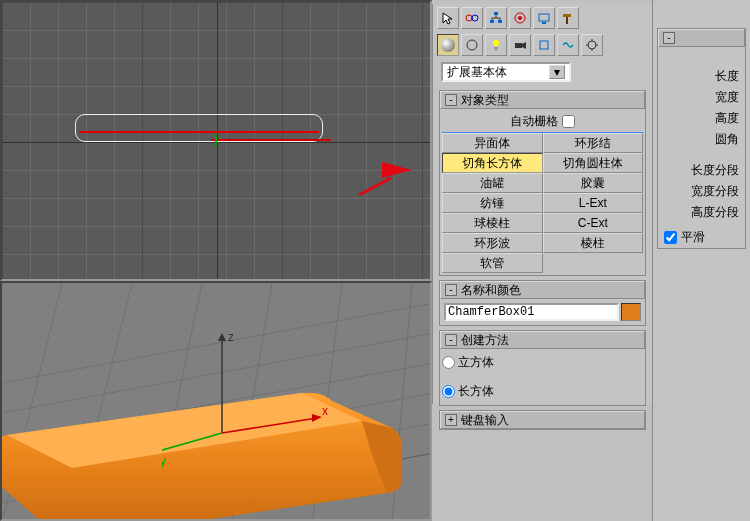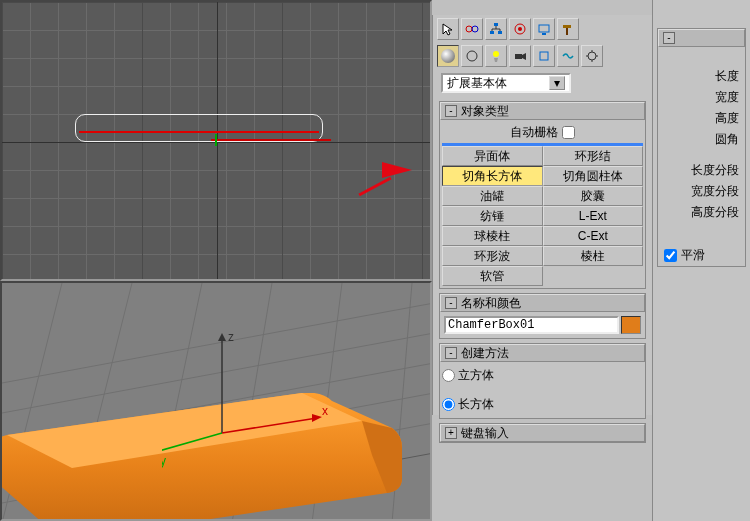--- a/index.html
+++ b/index.html
@@ -27,50 +27,50 @@
 
 .viewport-bottom { width: 432px; height: 240px; background: #808080; border: 2px inset #999; position: relative; overflow: hidden; }
 .persp-grid { position: absolute; inset: 0; }
 .persp-grid line { stroke: #707070; stroke-width: 1; }
 .persp-grid .dark { stroke: #5a5a5a; }
 .gizmo3d { position: absolute; left: 160px; top: 50px; }
 .gizmo3d .gx { stroke: #c00; stroke-width: 1.5; }
 .gizmo3d .gy { stroke: #0a0; stroke-width: 1.5; }
 .gizmo3d .gz { stroke: #333; stroke-width: 1.5; }
 
-.toolbar-top { position: absolute; left: 432px; top: 15px; width: 220px; height: 400px; background: #c4c4c4; border-left: 1px solid #888; }
+.toolbar-top { position: absolute; left: 432px; top: 4px; width: 220px; height: 400px; background: #c4c4c4; border-left: 1px solid #888; }
 .icon-row { height: 28px; padding: 2px 4px; display: flex; gap: 2px; align-items: center; }
 .icon-btn { width: 22px; height: 22px; border: 1px outset #ddd; background: #c4c4c4; display: inline-flex; align-items: center; justify-content: center; cursor: pointer; }
 .icon-btn.active { border: 1px inset #999; background: #e0d090; }
 .sphere-ico { width: 14px; height: 14px; border-radius: 50%; background: radial-gradient(circle at 35% 35%, #fff, #999 60%, #555); }
 .subtool-row { height: 26px; padding: 2px 4px; display: flex; gap: 2px; align-items: center; }
 .dropdown-wrap { padding: 4px 8px; }
 .dropdown { width: 130px; height: 20px; border: 2px inset #eee; background: #fff; display: flex; align-items: center; justify-content: space-between; padding: 0 4px; cursor: pointer; }
 .dropdown .arr { width: 16px; height: 14px; background: #c4c4c4; border: 1px outset #ddd; display: flex; align-items: center; justify-content: center; }
 .rollout { margin: 4px 6px; border: 1px solid #888; background: #c4c4c4; }
 .rollout-head { height: 18px; background: #b8b8b8; border: 1px outset #ddd; display: flex; align-items: center; padding: 0 4px; gap: 4px; cursor: pointer; }
 .roll-toggle { width: 12px; height: 12px; border: 1px solid #666; display: flex; align-items: center; justify-content: center; background: #c4c4c4; font-size: 10px; line-height: 1; }
 .roll-title { flex: 1; text-align: left; font-family: Liberation Serif, serif; }
 .rollout-body { padding: 2px; }
 .autog { text-align: center; padding: 2px 0; }
 .autog input { vertical-align: middle; }
-.obj-grid { display: grid; grid-template-columns: 1fr 1fr; gap: 0; border-top: 3px solid #3b82f6; }
+.obj-grid { display: grid; grid-template-columns: 1fr 1fr; gap: 0; border-top: 1px solid #3b82f6; }
 .obj-btn { height: 20px; border: 1px outset #ddd; background: #c4c4c4; text-align: center; line-height: 18px; cursor: pointer; }
 .obj-btn.active { background: #ffe87c; border: 1px inset #999; }
 .name-row { display: flex; gap: 2px; padding: 2px; align-items: center; }
 .name-input { flex: 1; height: 18px; border: 2px inset #eee; background: #fff; padding: 0 2px; font-family: Liberation Mono, monospace; }
 .color-sw { width: 20px; height: 18px; border: 1px inset #888; cursor: pointer; }
 .radio-row { display: flex; gap: 12px; justify-content: center; padding: 3px 0; flex-direction: column; }
 .radio-row label { display: flex; gap: 3px; align-items: center; cursor: pointer; }
 
 .rpanel { position: absolute; left: 652px; top: 0; width: 98px; height: 521px; background: #c4c4c4; border-left: 1px solid #888; overflow: hidden; }
 .rpanel .rollout { margin: 28px 4px 4px 4px; }
 .param-list { padding: 4px 6px; margin-top: 15px; }
 .param-list div { padding: 2px 0; text-align: right; white-space: nowrap; }
-.chk-row { padding: 2px 6px; display: flex; align-items: center; gap: 4px; margin-top: 18px; }
+.chk-row { padding: 2px 6px; display: flex; align-items: center; gap: 4px; }
 </style>
 </head>
 <body>
 
 <div class="viewport-area">
   <div class="viewport-top">
     <div class="grid"></div>
     <div class="grid-dark"></div>
     <div class="axis-x"></div>
     <div class="axis-y"></div>

